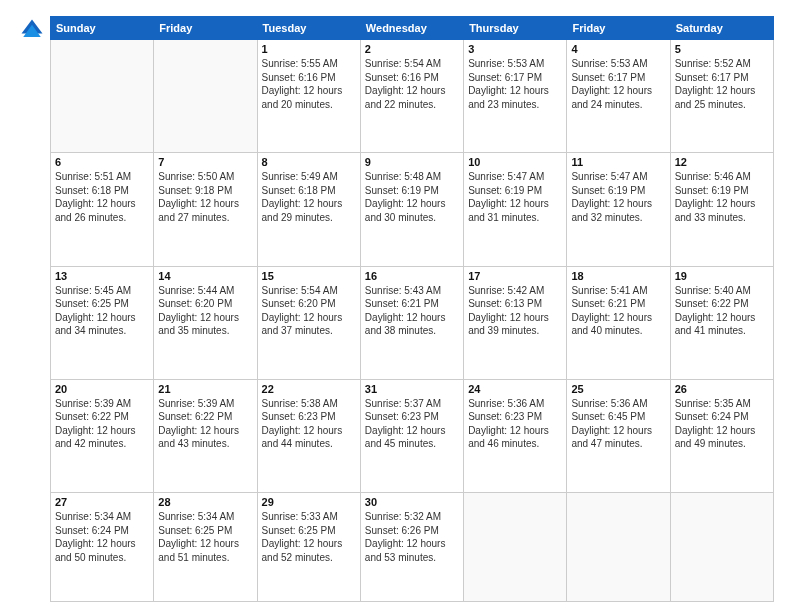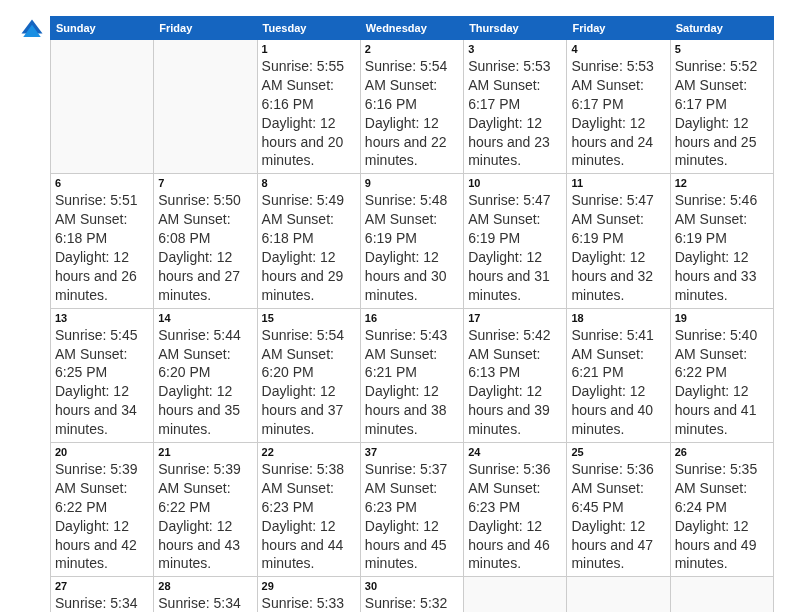--- a/index.html
+++ b/index.html
@@ -83,21 +83,21 @@
     }
     .day-number {
       font-size: 11px;
       font-weight: bold;
       color: #111;
       display: block;
       margin-bottom: 2px;
     }
     .day-info {
       color: #333;
-      font-size: 14px;
+      font-size: 10px;
       line-height: 1.35;
     }
     .empty-cell {
       background: #f9f9f9;
     }
     td.last-row {
       height: 72px;
     }
   </style>
 </head>
@@ -171,21 +171,21 @@
         <tr>
           <td>
             <span class="day-number">6</span>
             <div class="day-info">Sunrise: 5:51 AM
 Sunset: 6:18 PM
 Daylight: 12 hours and 26 minutes.</div>
           </td>
           <td>
             <span class="day-number">7</span>
             <div class="day-info">Sunrise: 5:50 AM
-Sunset: 6:08 PM
+Sunset: 9:18 PM
 Daylight: 12 hours and 27 minutes.</div>
           </td>
           <td>
             <span class="day-number">8</span>
             <div class="day-info">Sunrise: 5:49 AM
 Sunset: 6:18 PM
 Daylight: 12 hours and 29 minutes.</div>
           </td>
           <td>
             <span class="day-number">9</span>
@@ -269,21 +269,21 @@
 Sunset: 6:22 PM
 Daylight: 12 hours and 43 minutes.</div>
           </td>
           <td>
             <span class="day-number">22</span>
             <div class="day-info">Sunrise: 5:38 AM
 Sunset: 6:23 PM
 Daylight: 12 hours and 44 minutes.</div>
           </td>
           <td>
-            <span class="day-number">37</span>
+            <span class="day-number">31</span>
             <div class="day-info">Sunrise: 5:37 AM
 Sunset: 6:23 PM
 Daylight: 12 hours and 45 minutes.</div>
           </td>
           <td>
             <span class="day-number">24</span>
             <div class="day-info">Sunrise: 5:36 AM
 Sunset: 6:23 PM
 Daylight: 12 hours and 46 minutes.</div>
           </td>

